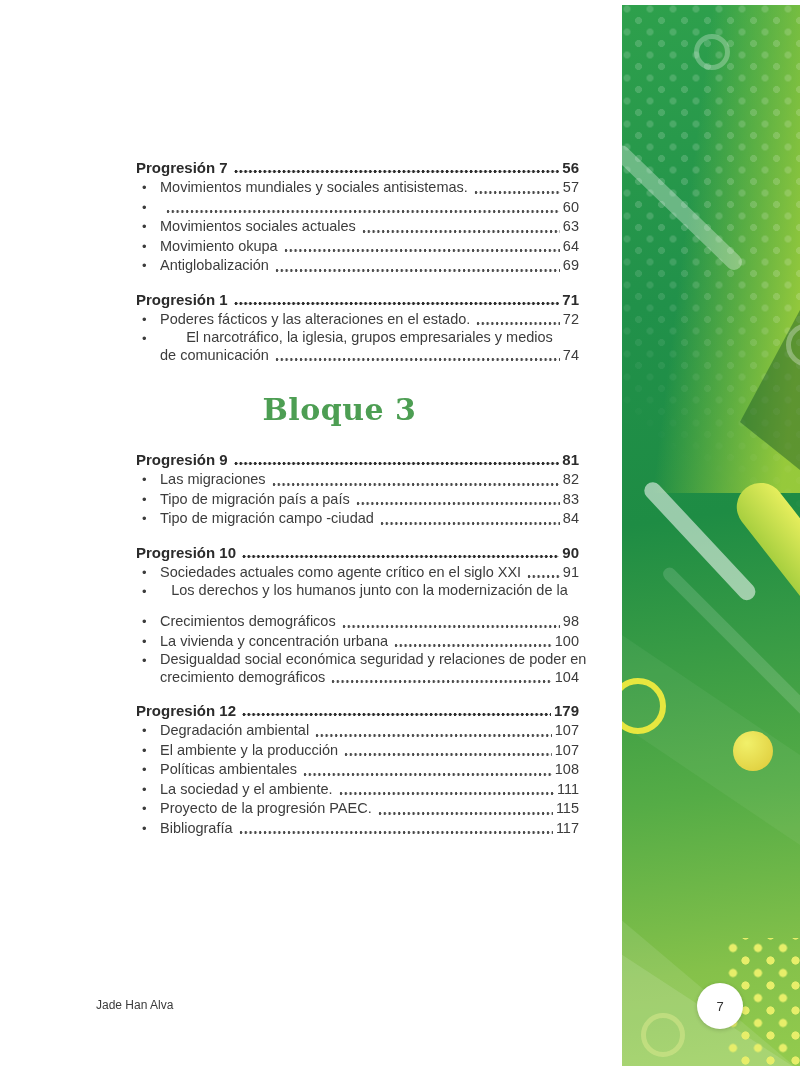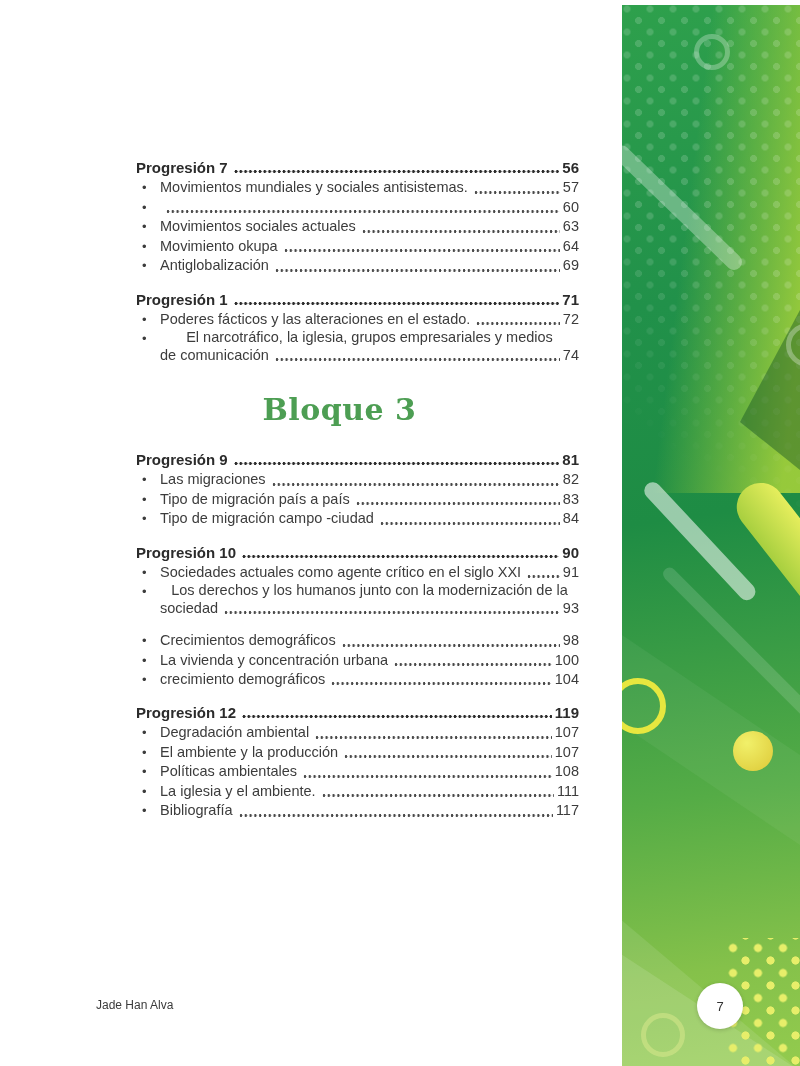--- a/index.html
+++ b/index.html
@@ -246,25 +246,20 @@
             <span class="bullet"></span>
             <div class="l2">
               <span class="txt">Sociedades actuales como agente crítico en el siglo XXI</span>
               <span class="lead"></span>
               <span class="pg">91</span>
             </div>
           </div>
           <div class="toc-item two">
             <span class="bullet"></span>
             <div class="l1">Los derechos y los humanos junto con la modernización  de la</div>
-            <div class="l2">
-              <span class="txt">sociedad</span>
-              <span class="lead"></span>
-              <span class="pg">93</span>
-            </div>
           </div>
         </div>
         <div class="toc-section">
           <div class="toc-item">
             <span class="bullet"></span>
             <div class="l2">
               <span class="txt">Crecimientos demográficos</span>
               <span class="lead"></span>
               <span class="pg">98</span>
             </div>
@@ -272,32 +267,33 @@
           <div class="toc-item">
             <span class="bullet"></span>
             <div class="l2">
               <span class="txt">La vivienda y concentración urbana</span>
               <span class="lead"></span>
               <span class="pg">100</span>
             </div>
           </div>
           <div class="toc-item two">
             <span class="bullet"></span>
+            <div class="l1">Desigualdad social económica seguridad y relaciones  de poder en</div>
             <div class="l2">
               <span class="txt">crecimiento demográficos</span>
               <span class="lead"></span>
               <span class="pg">104</span>
             </div>
           </div>
         </div>
         <div class="toc-section">
           <div class="toc-head">
             <span class="ttl">Progresión 12</span>
             <span class="lead"></span>
-            <span class="pg">119</span>
+            <span class="pg">179</span>
           </div>
           <div class="toc-item">
             <span class="bullet"></span>
             <div class="l2">
               <span class="txt">Degradación ambiental</span>
               <span class="lead"></span>
               <span class="pg">107</span>
             </div>
           </div>
           <div class="toc-item">
@@ -312,23 +308,31 @@
             <span class="bullet"></span>
             <div class="l2">
               <span class="txt">Políticas ambientales</span>
               <span class="lead"></span>
               <span class="pg">108</span>
             </div>
           </div>
           <div class="toc-item">
             <span class="bullet"></span>
             <div class="l2">
-              <span class="txt">La iglesia y el ambiente.</span>
+              <span class="txt">La sociedad y el ambiente.</span>
               <span class="lead"></span>
               <span class="pg">111</span>
+            </div>
+          </div>
+          <div class="toc-item">
+            <span class="bullet"></span>
+            <div class="l2">
+              <span class="txt">Proyecto de la progresión PAEC.</span>
+              <span class="lead"></span>
+              <span class="pg">115</span>
             </div>
           </div>
           <div class="toc-item">
             <span class="bullet"></span>
             <div class="l2">
               <span class="txt">Bibliografía</span>
               <span class="lead"></span>
               <span class="pg">117</span>
             </div>
           </div>

